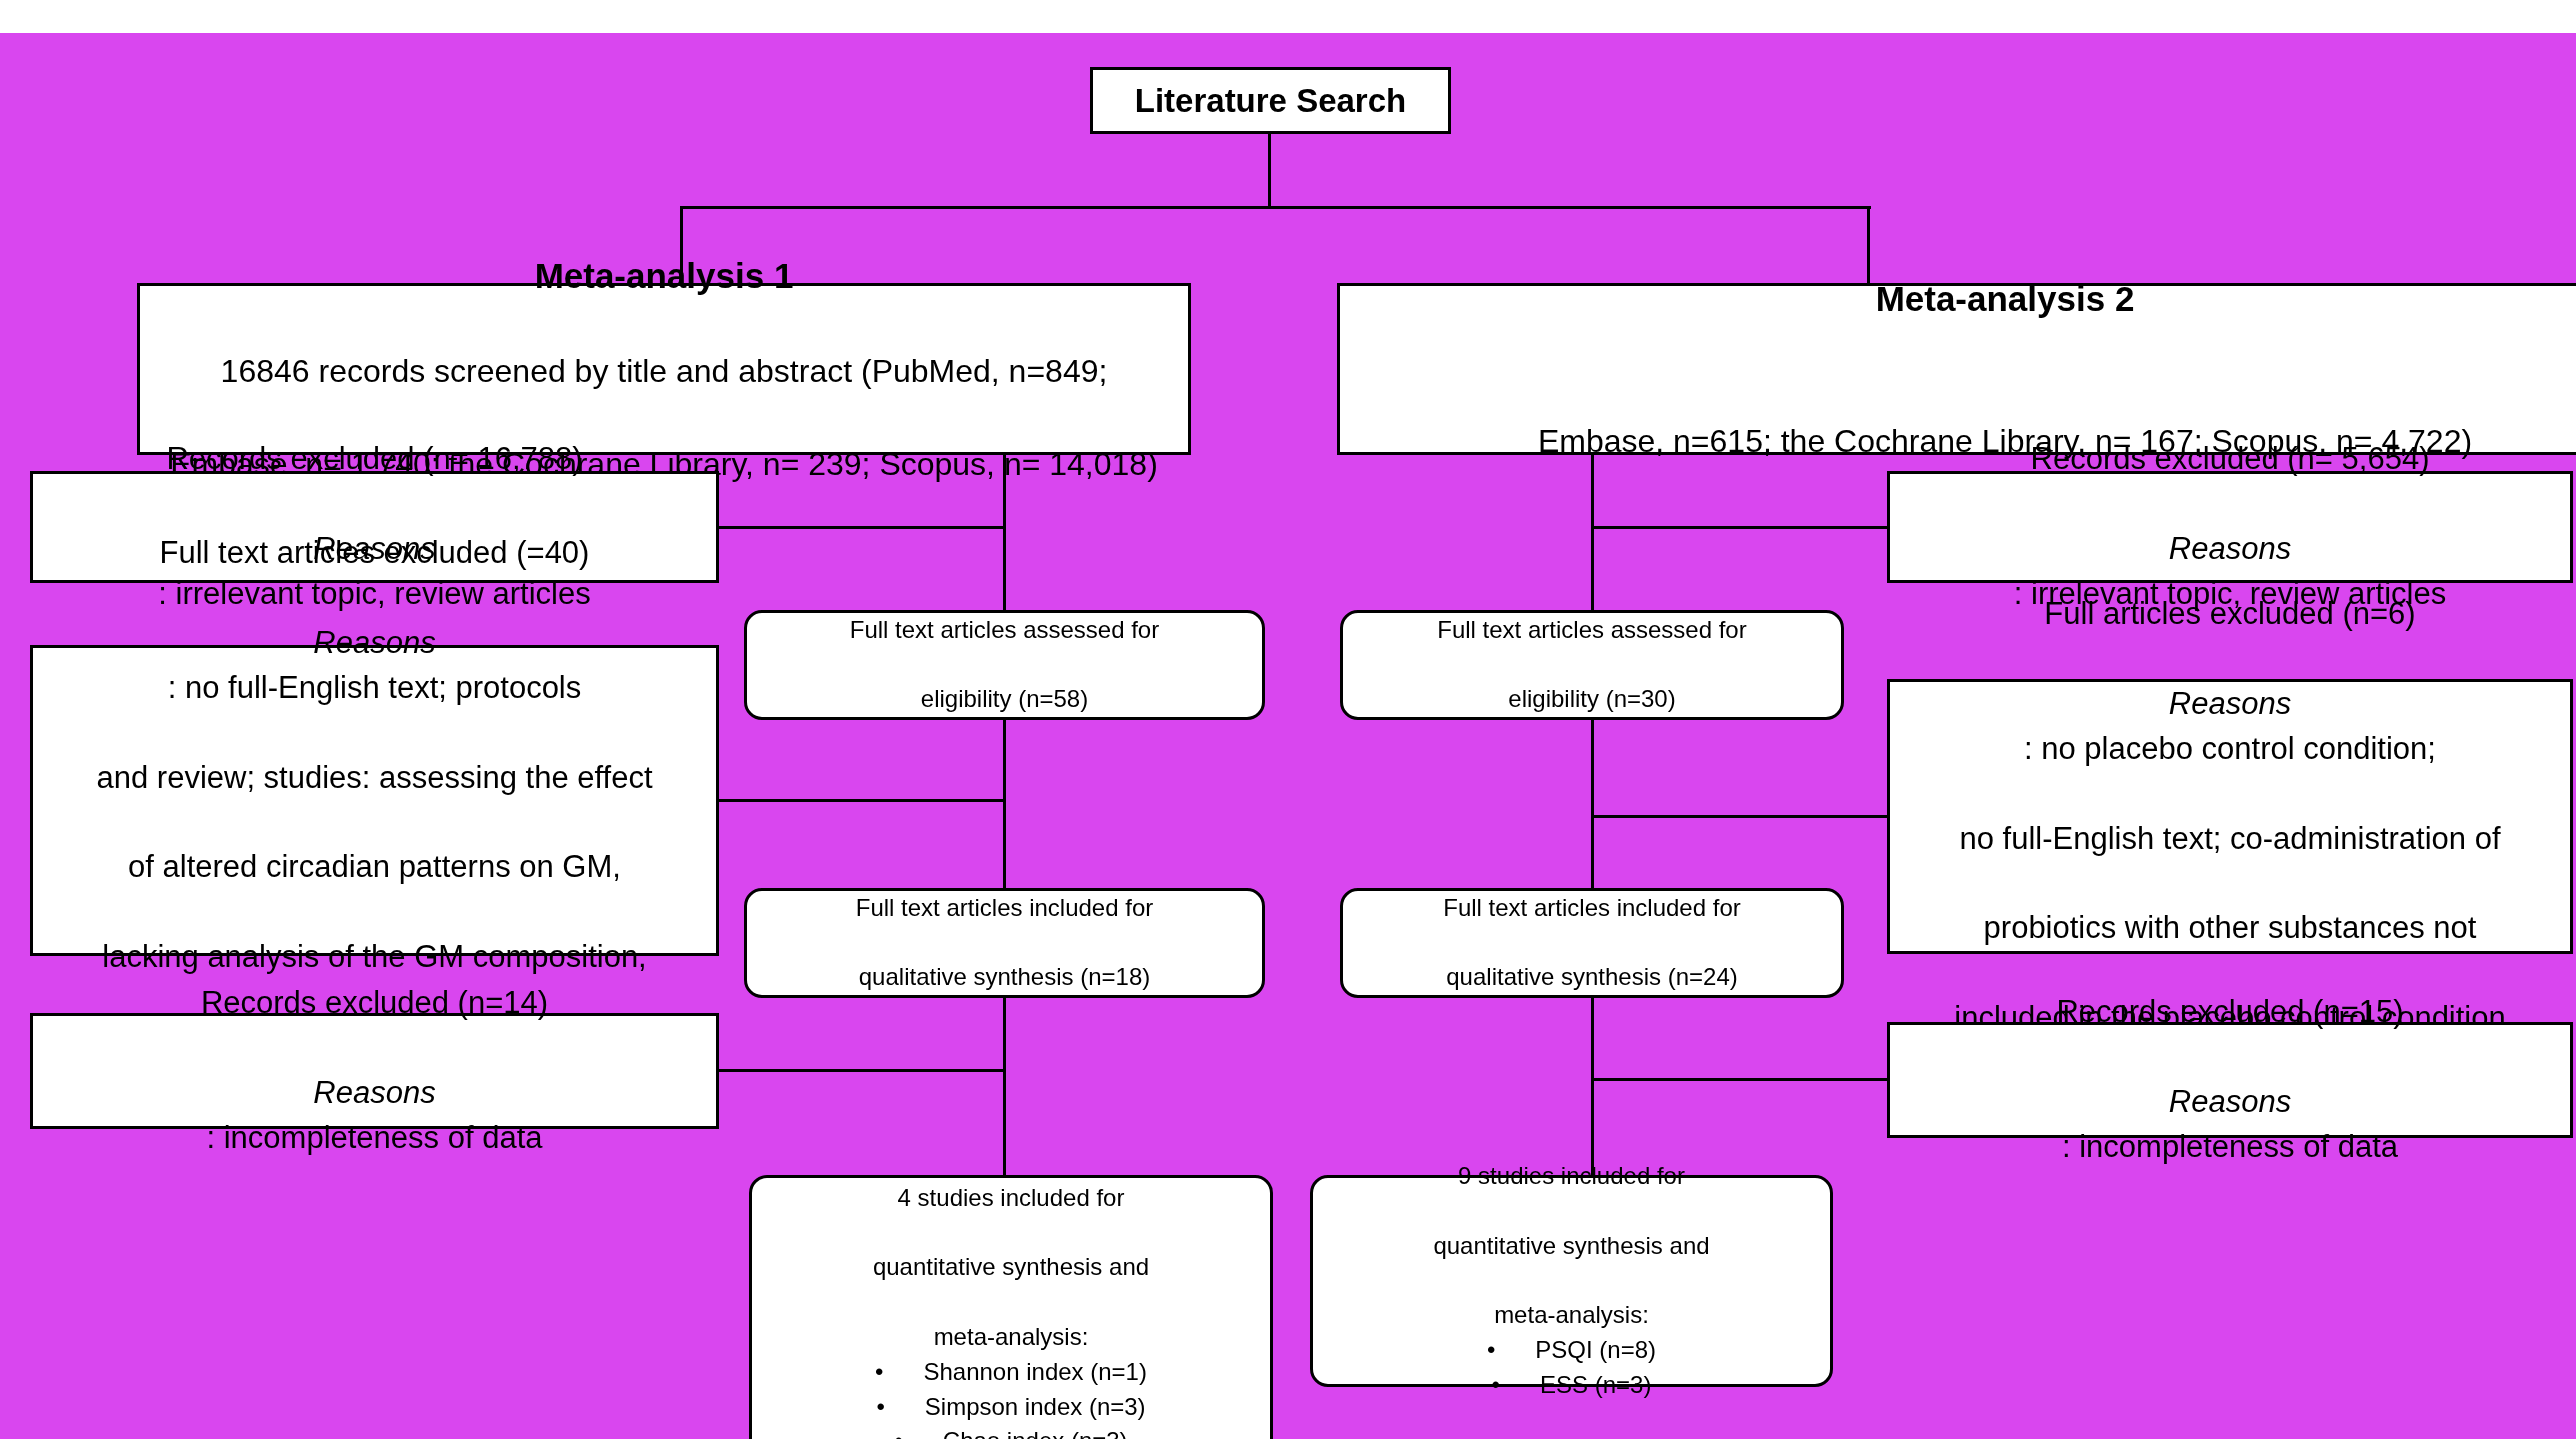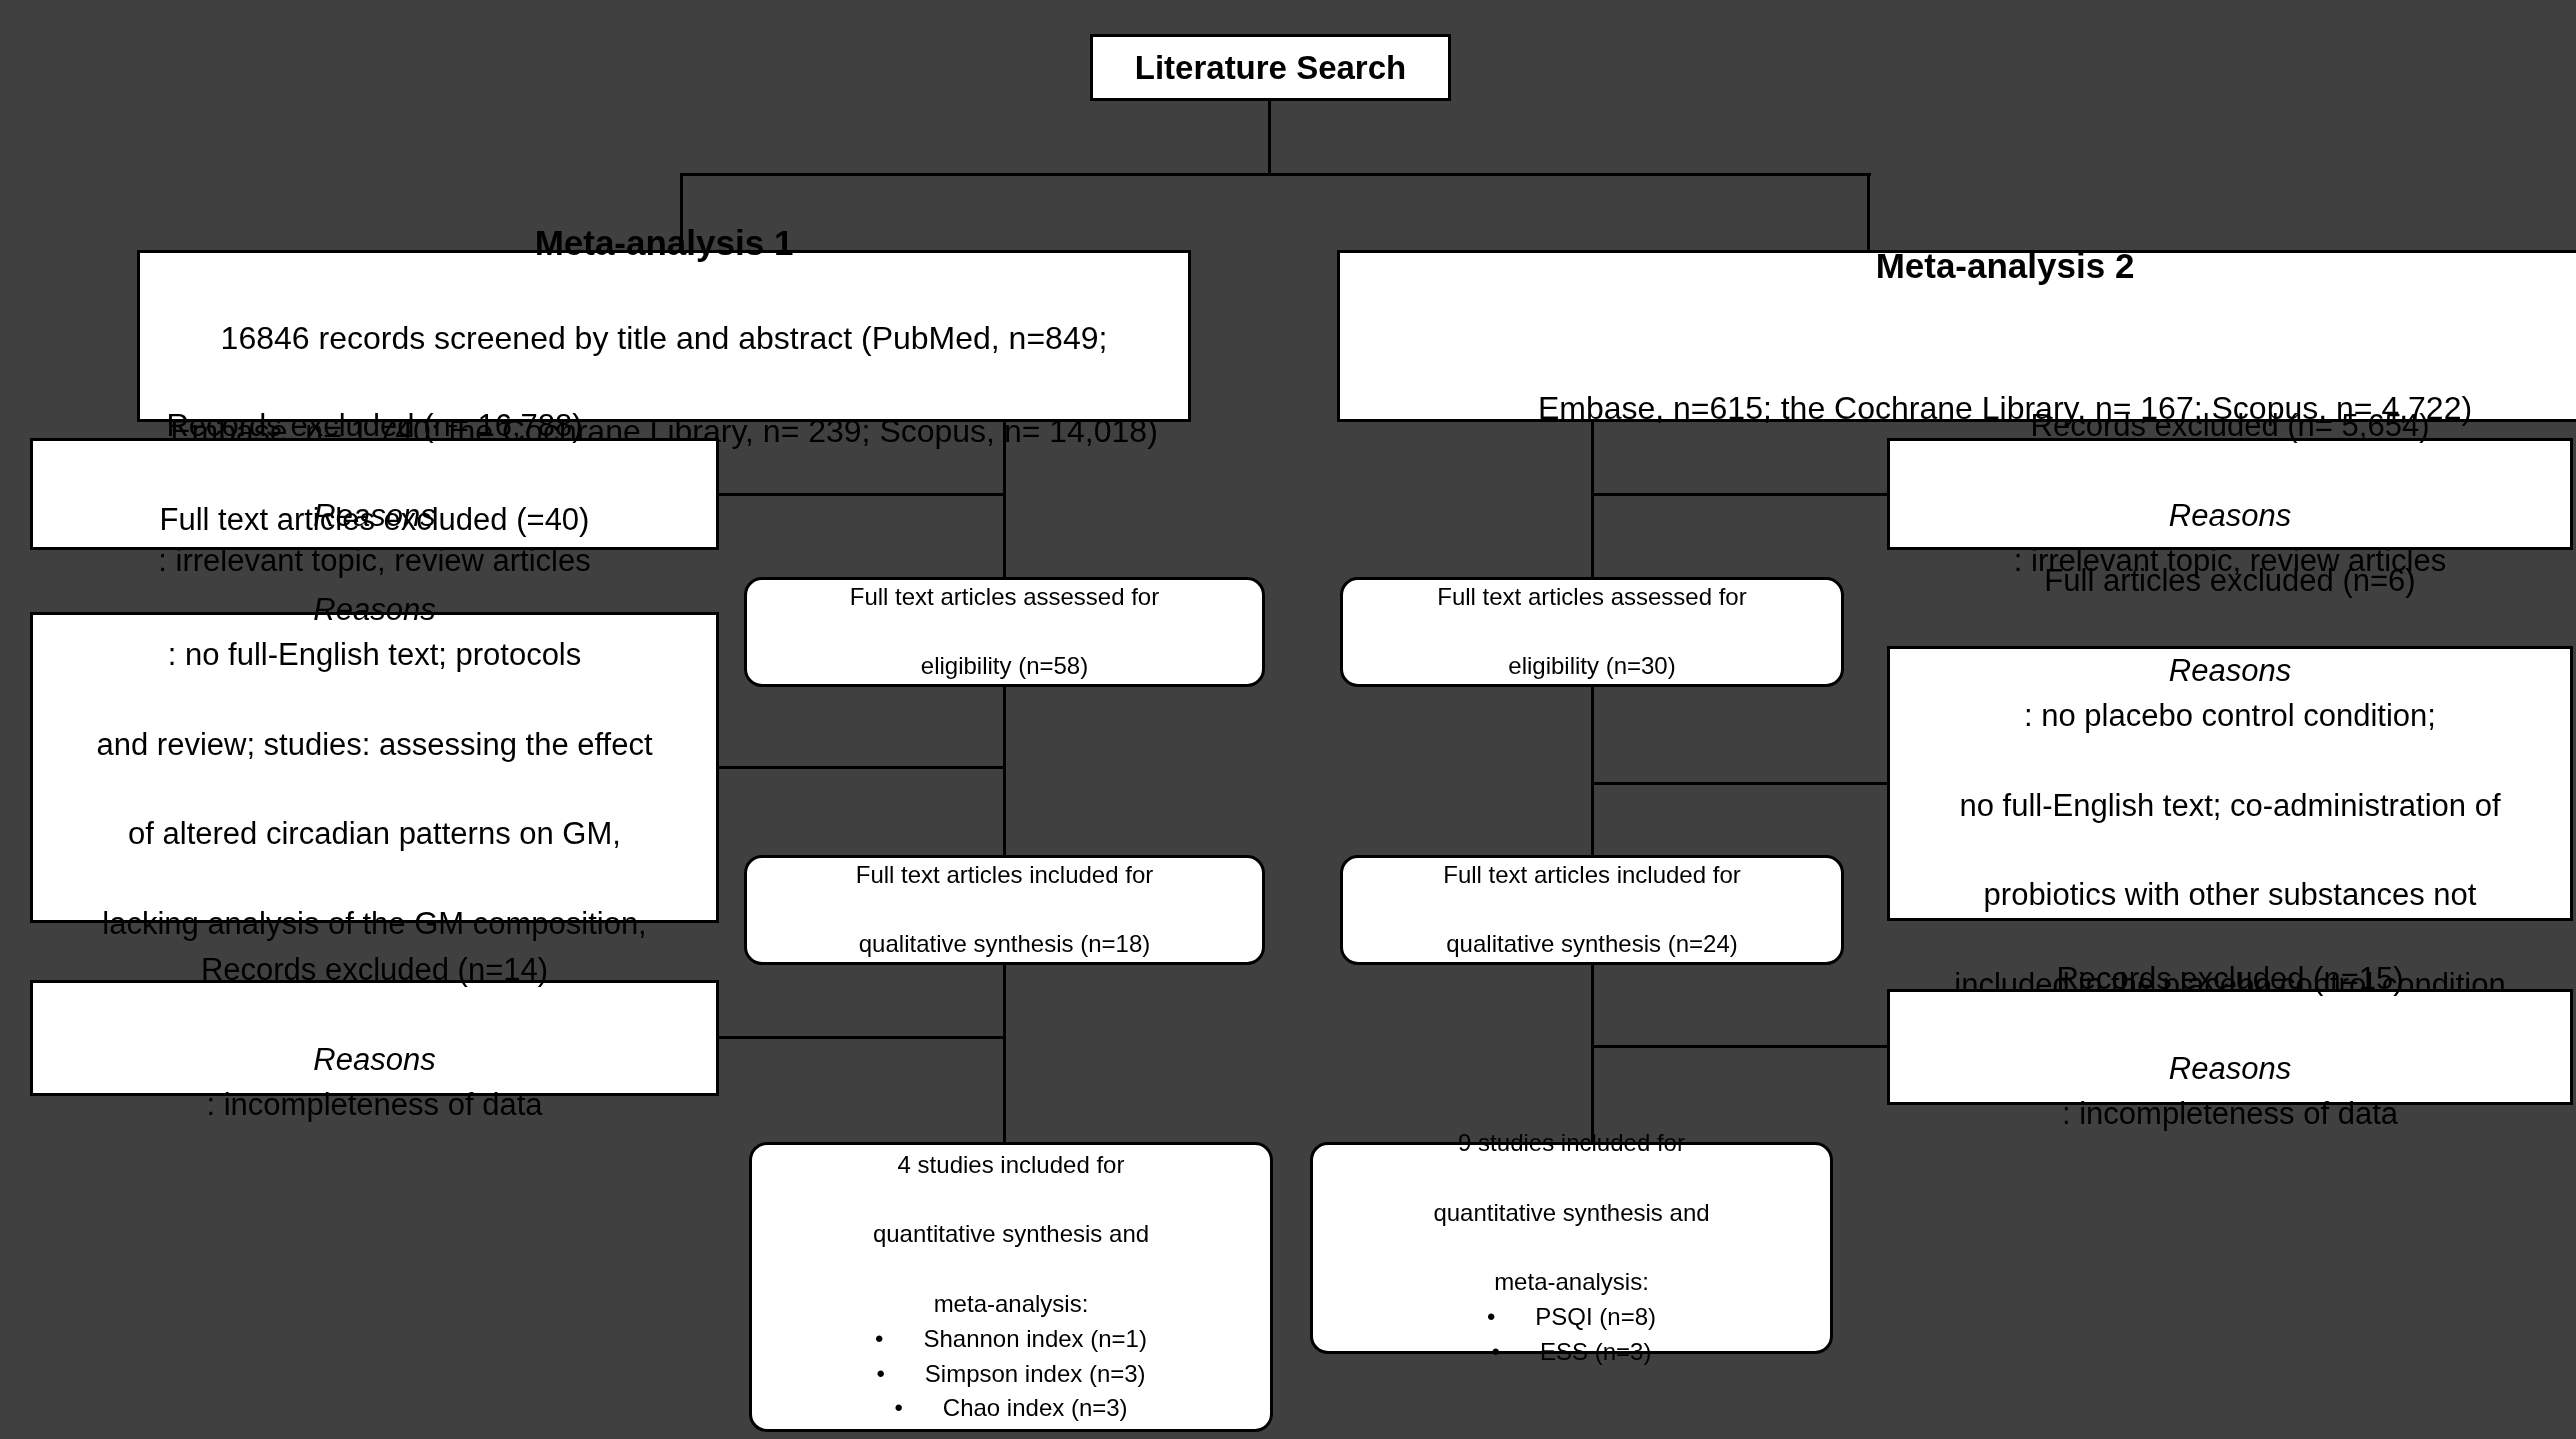--- a/index.html
+++ b/index.html
@@ -1,17 +1,17 @@
 <!DOCTYPE html>
 <html style="font-size:9.8px"><head>
 <meta charset="utf-8">
 <style>
   html,body{margin:0;padding:0;background:#ffffff;}
   body{width:2576px;height:1439px;position:relative;font-family:"Liberation Sans",sans-serif;color:#000;}
-  #canvas{position:absolute;inset:0;background:#404040;}
+  #canvas{position:absolute;inset:0;background:#d946ef;margin-top:33px;}
   .box{
     position:absolute;background:#fff;border:3.7px solid #000;box-sizing:border-box;
     display:flex;flex-direction:column;justify-content:center;
     text-align:center;font-size:31px;line-height:1.45;padding:3.7px 7.3px;
   }
   .meta{font-size:32px;}
   .mid{font-size:24px;border-radius:18px;}
   .side{font-size:31px;}
   .title-box{font-size:33px;font-weight:bold;}
   .hd{font-weight:bold;font-size:35px;}

